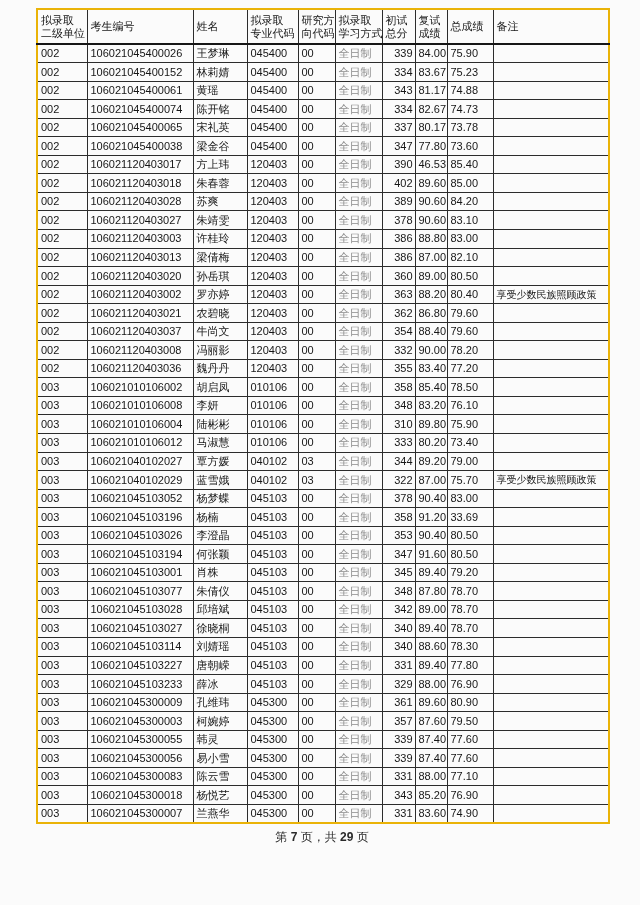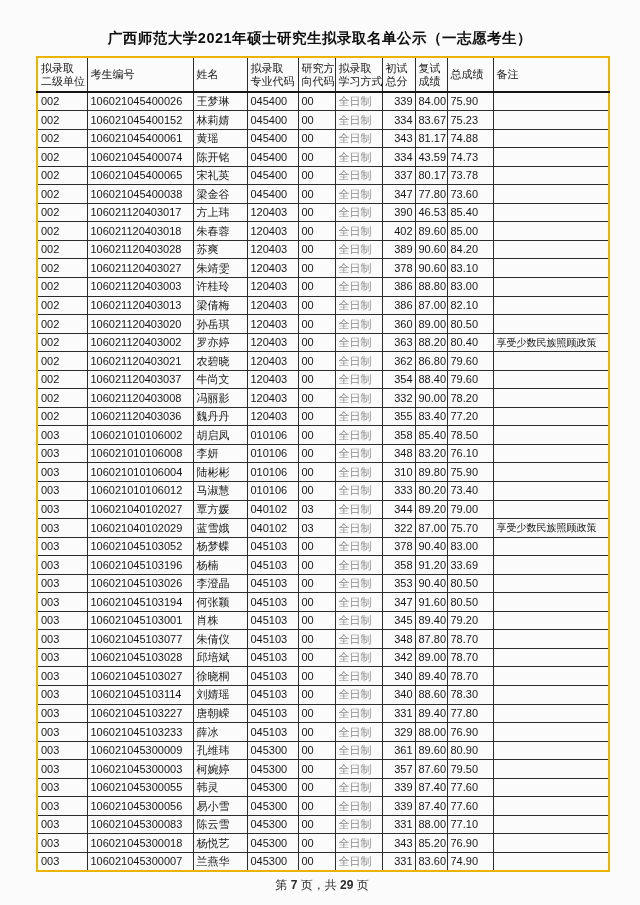--- a/index.html
+++ b/index.html
@@ -63,21 +63,20 @@
     font-size: 12px;
     color: #2a2a2a;
   }
   .page-footer .num { font-weight: bold; }
 </style>
 </head>
 <body>
 
 <div class="page">
 
-  <div class="doc-title">广西师范大学2021年硕士研究生拟录取名单公示（一志愿考生）</div>
 
   <table class="admission-table">
     <colgroup>
       <col style="width:50px">
       <col style="width:106px">
       <col style="width:54px">
       <col style="width:51px">
       <col style="width:37px">
       <col style="width:47px">
       <col style="width:33px">
@@ -137,21 +136,21 @@
           <td></td>
         </tr>
         <tr>
           <td>002</td>
           <td>106021045400074</td>
           <td>陈开铭</td>
           <td>045400</td>
           <td>00</td>
           <td>全日制</td>
           <td>334</td>
-          <td>43.59</td>
+          <td>82.67</td>
           <td>74.73</td>
           <td></td>
         </tr>
         <tr>
           <td>002</td>
           <td>106021045400065</td>
           <td>宋礼英</td>
           <td>045400</td>
           <td>00</td>
           <td>全日制</td>

